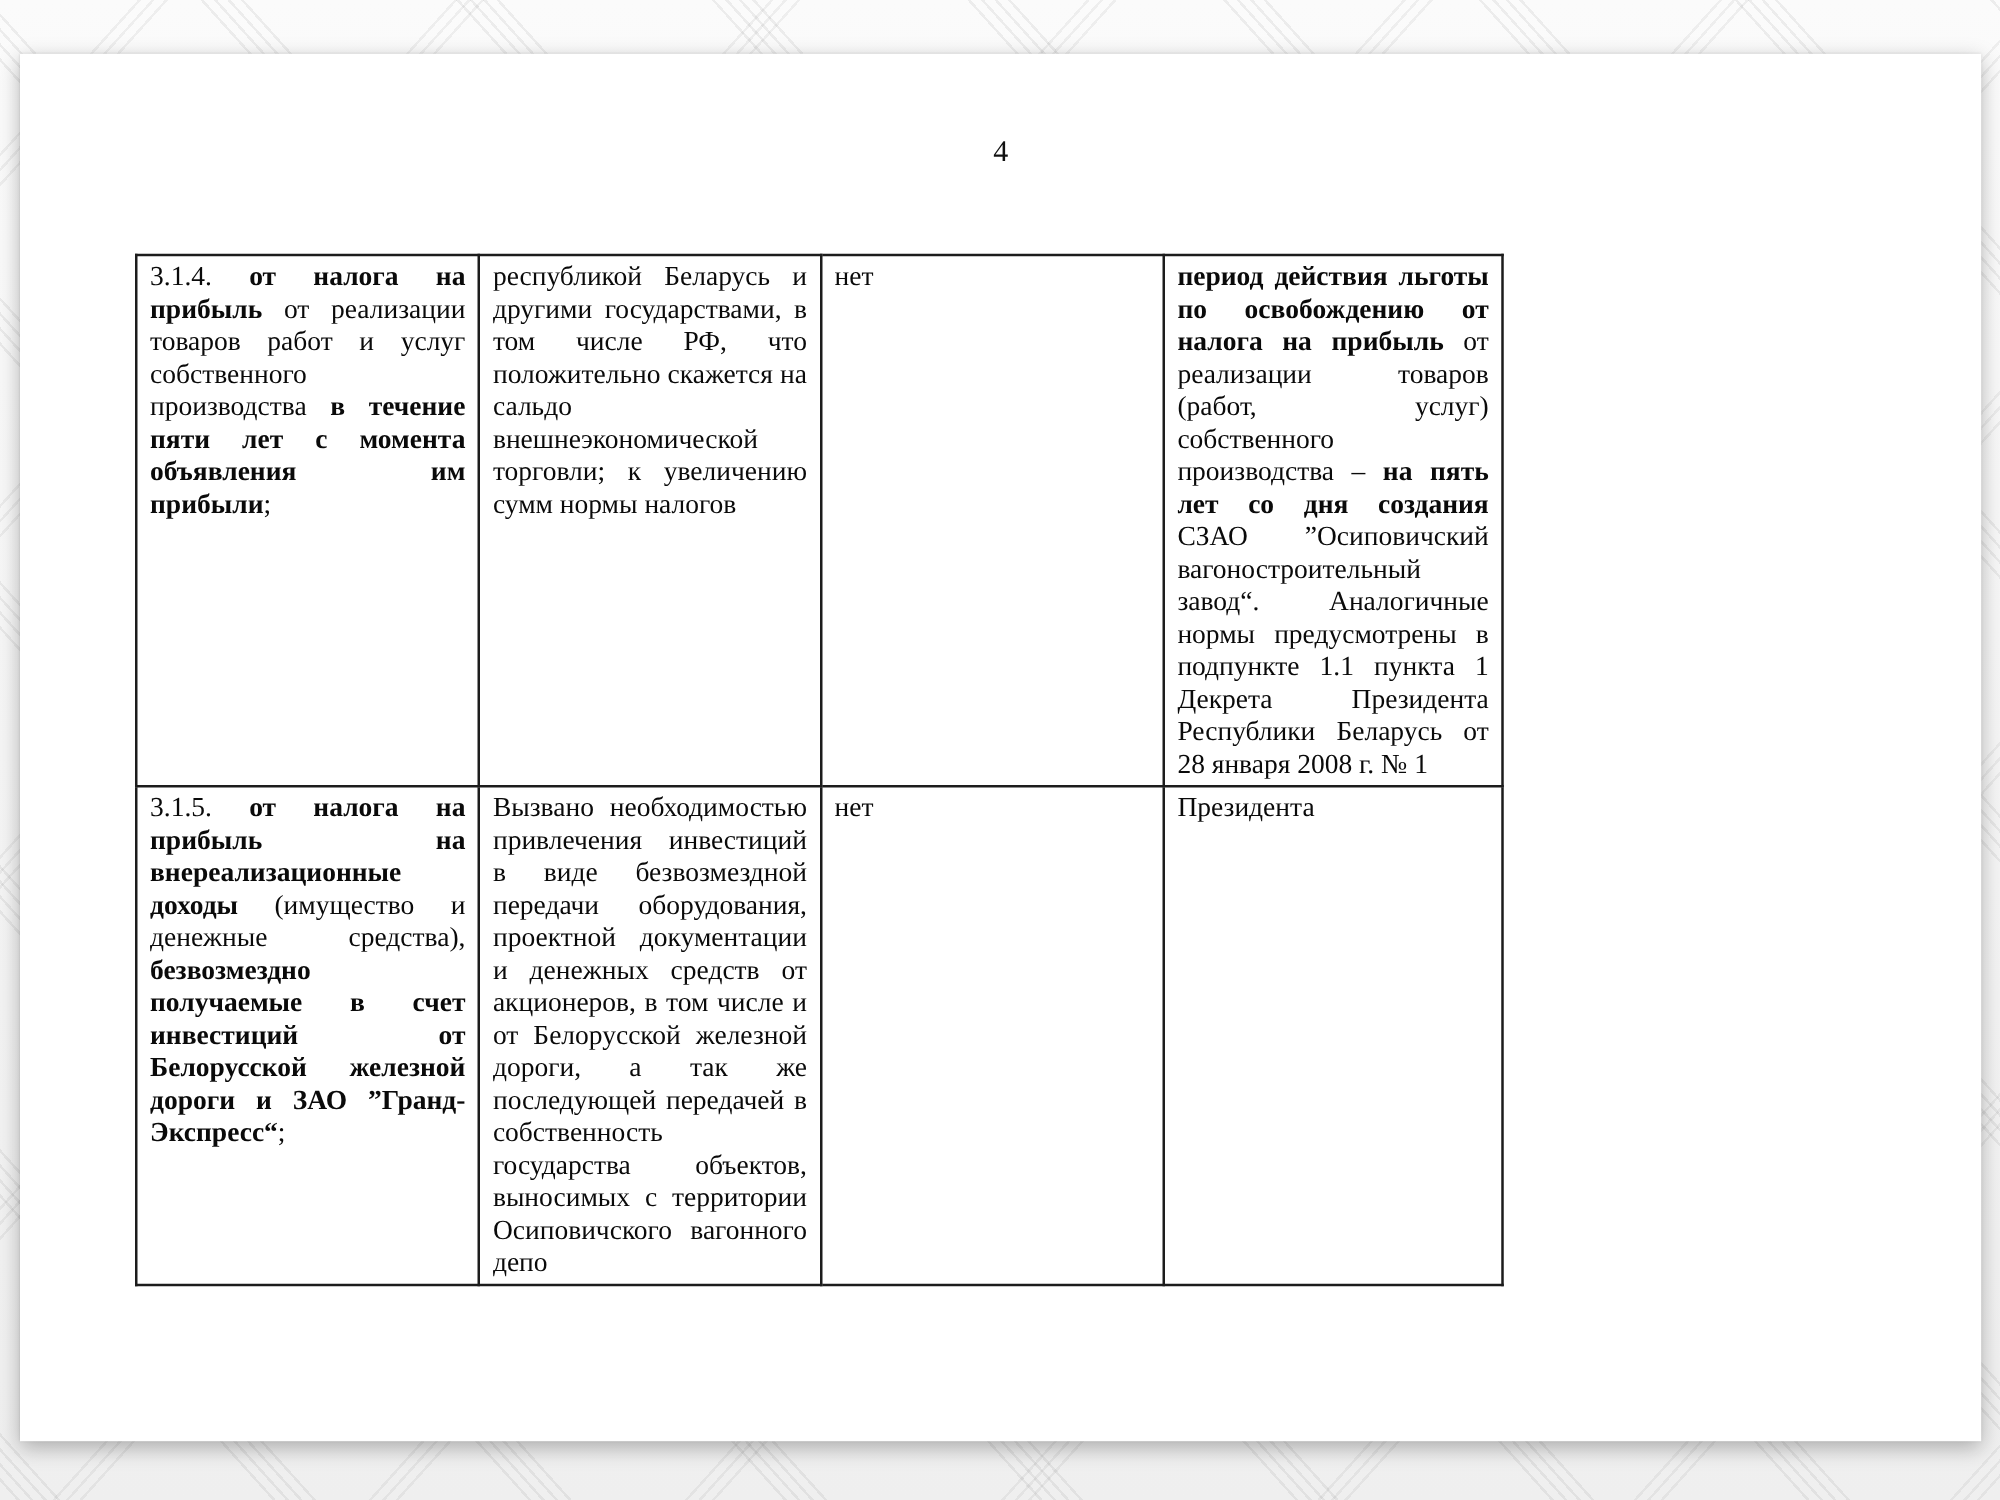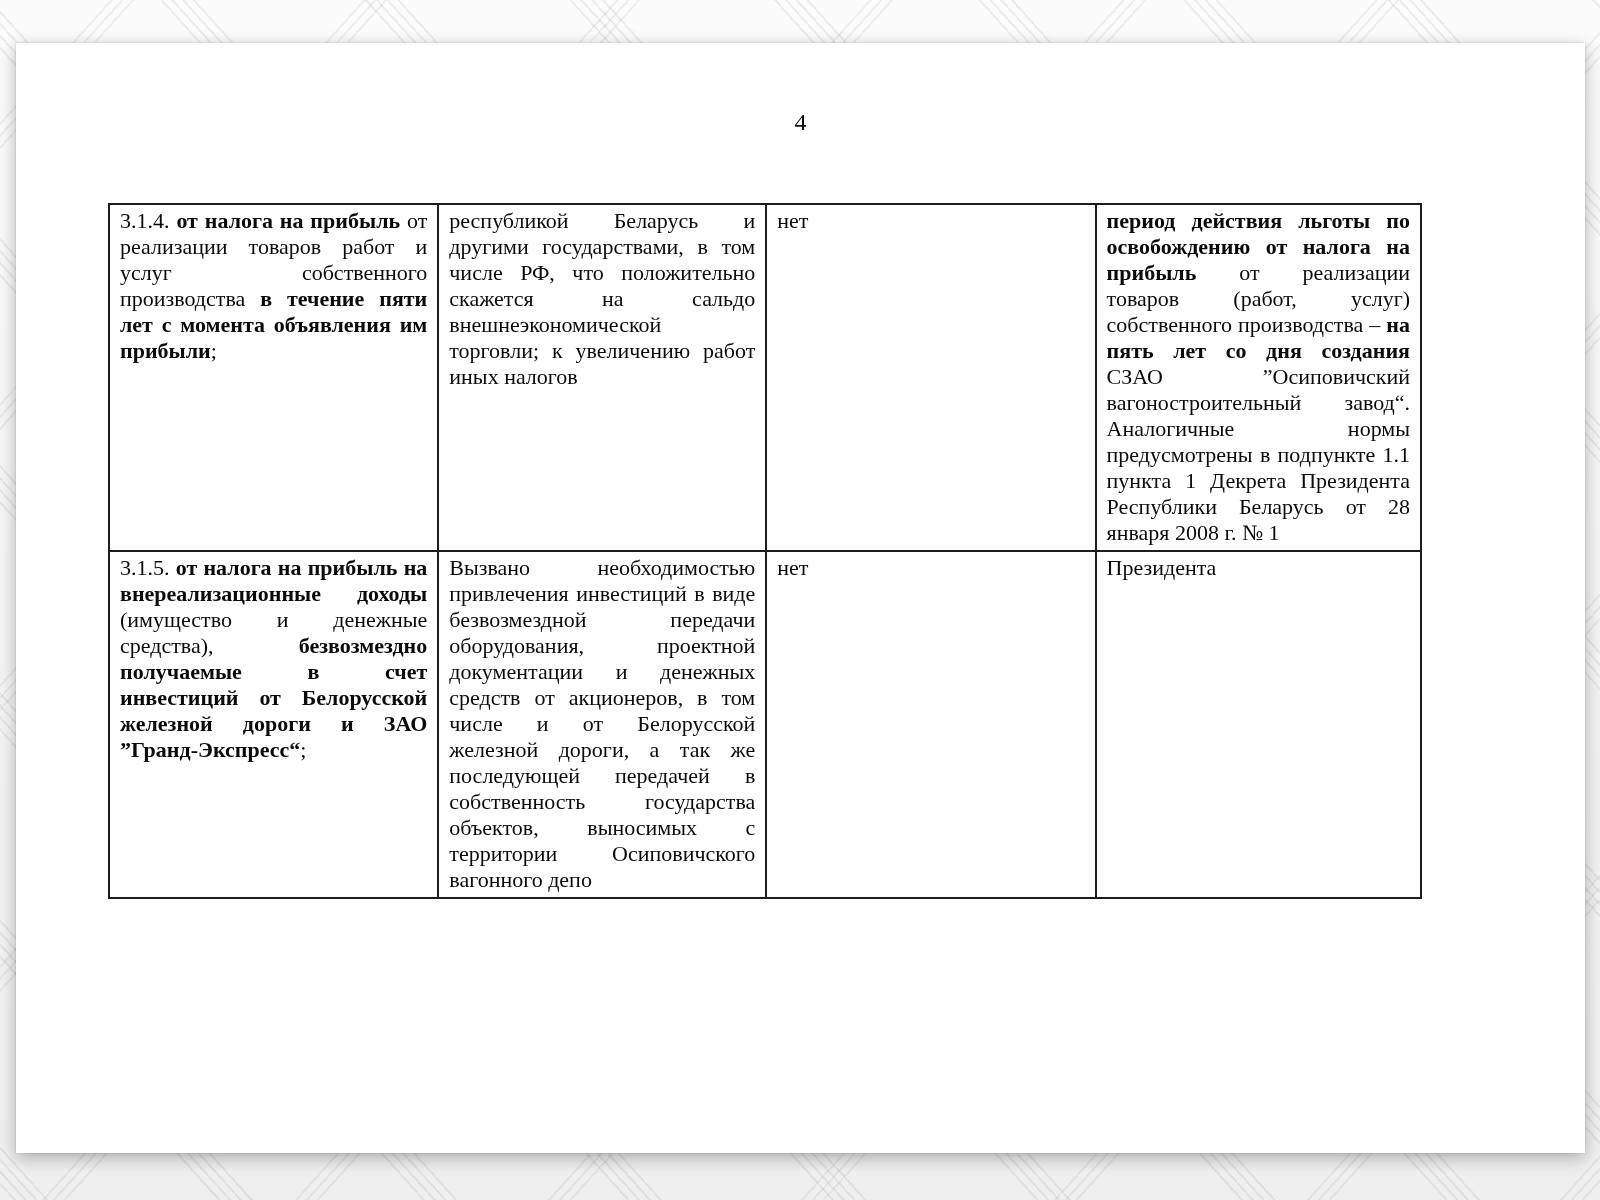--- a/index.html
+++ b/index.html
@@ -25,21 +25,21 @@
   .sheet{
     position:absolute;left:16px;top:43px;width:1569px;height:1110px;
     background:var(--page_bg,#ffffff);
     box-shadow:0 5px 16px rgba(0,0,0,0.28), 0 0 2px rgba(0,0,0,0.15);
   }
   .page-number{
     position:absolute;top:66px;left:0;width:100%;
     text-align:center;font-size:24px;color:#111;
   }
   table.doc-table{
-    position:absolute;left:92px;top:160px;width:1314px;
+    position:absolute;left:92px;top:160px;width:1095px;
     border-collapse:collapse;table-layout:fixed;
   }
   table.doc-table td{
     border:2px solid var(--border,#1c1c1c);
     vertical-align:top;
     padding:3px 10px 4px 10px;
     font-size:22px;line-height:26px;color:#0a0a0a;
     text-align:justify;
     overflow:hidden;
   }
@@ -56,21 +56,21 @@
   <table class="doc-table">
     <colgroup>
       <col style="width:25.1%">
       <col style="width:25.0%">
       <col style="width:25.1%">
       <col style="width:24.8%">
     </colgroup>
     <tbody>
       <tr class="row-1">
         <td><span>3.1.4. </span><span class="b">от налога на прибыль</span><span> от реализации товаров работ и услуг собственного производства </span><span class="b">в течение пяти лет с момента объявления им прибыли</span><span>;</span></td>
-        <td><span>республикой Беларусь и другими государствами, в том числе РФ, что положительно скажется на сальдо внешнеэкономической торговли; к увеличению работ иных налогов</span></td>
+        <td><span>республикой Беларусь и другими государствами, в том числе РФ, что положительно скажется на сальдо внешнеэкономической торговли; к увеличению сумм нормы налогов</span></td>
         <td><span>нет</span></td>
         <td><span class="b">период действия льготы по освобождению от налога на прибыль</span><span> от реализации товаров (работ, услуг) собственного производства – </span><span class="b">на пять лет со дня создания</span><span> СЗАО ”Осиповичский вагоностроительный завод“. Аналогичные нормы предусмотрены в подпункте 1.1 пункта 1 Декрета Президента Республики Беларусь от 28 января 2008 г. № 1</span></td>
       </tr>
       <tr class="row-2">
         <td><span>3.1.5. </span><span class="b">от налога на прибыль на внереализационные доходы</span><span> (имущество и денежные средства), </span><span class="b">безвозмездно получаемые в счет инвестиций от Белорусской железной дороги и ЗАО ”Гранд-Экспресс“</span><span>;</span></td>
         <td><span>Вызвано необходимостью привлечения инвестиций в виде безвозмездной передачи оборудования, проектной документации и денежных средств от акционеров, в том числе и от Белорусской железной дороги, а так же последующей передачей в собственность государства объектов, выносимых с территории Осиповичского вагонного депо</span></td>
         <td><span>нет</span></td>
         <td><span>Президента</span></td>
       </tr>
     </tbody>

